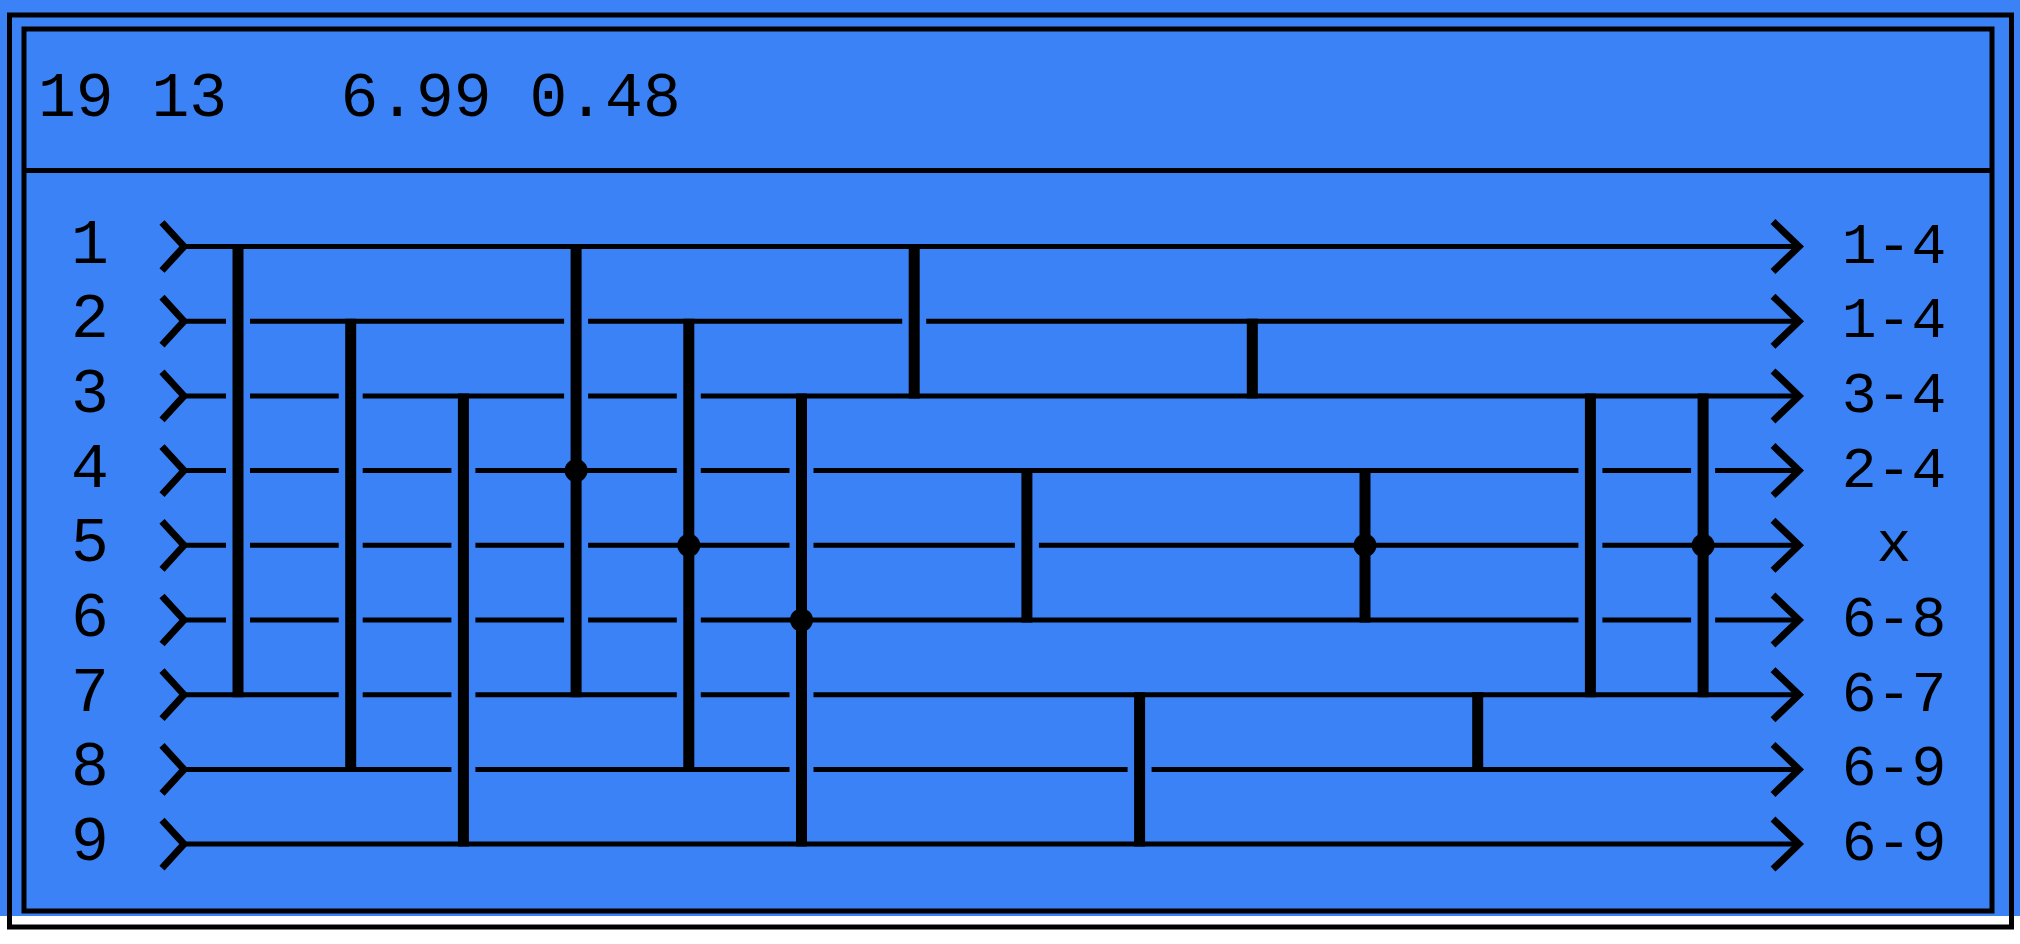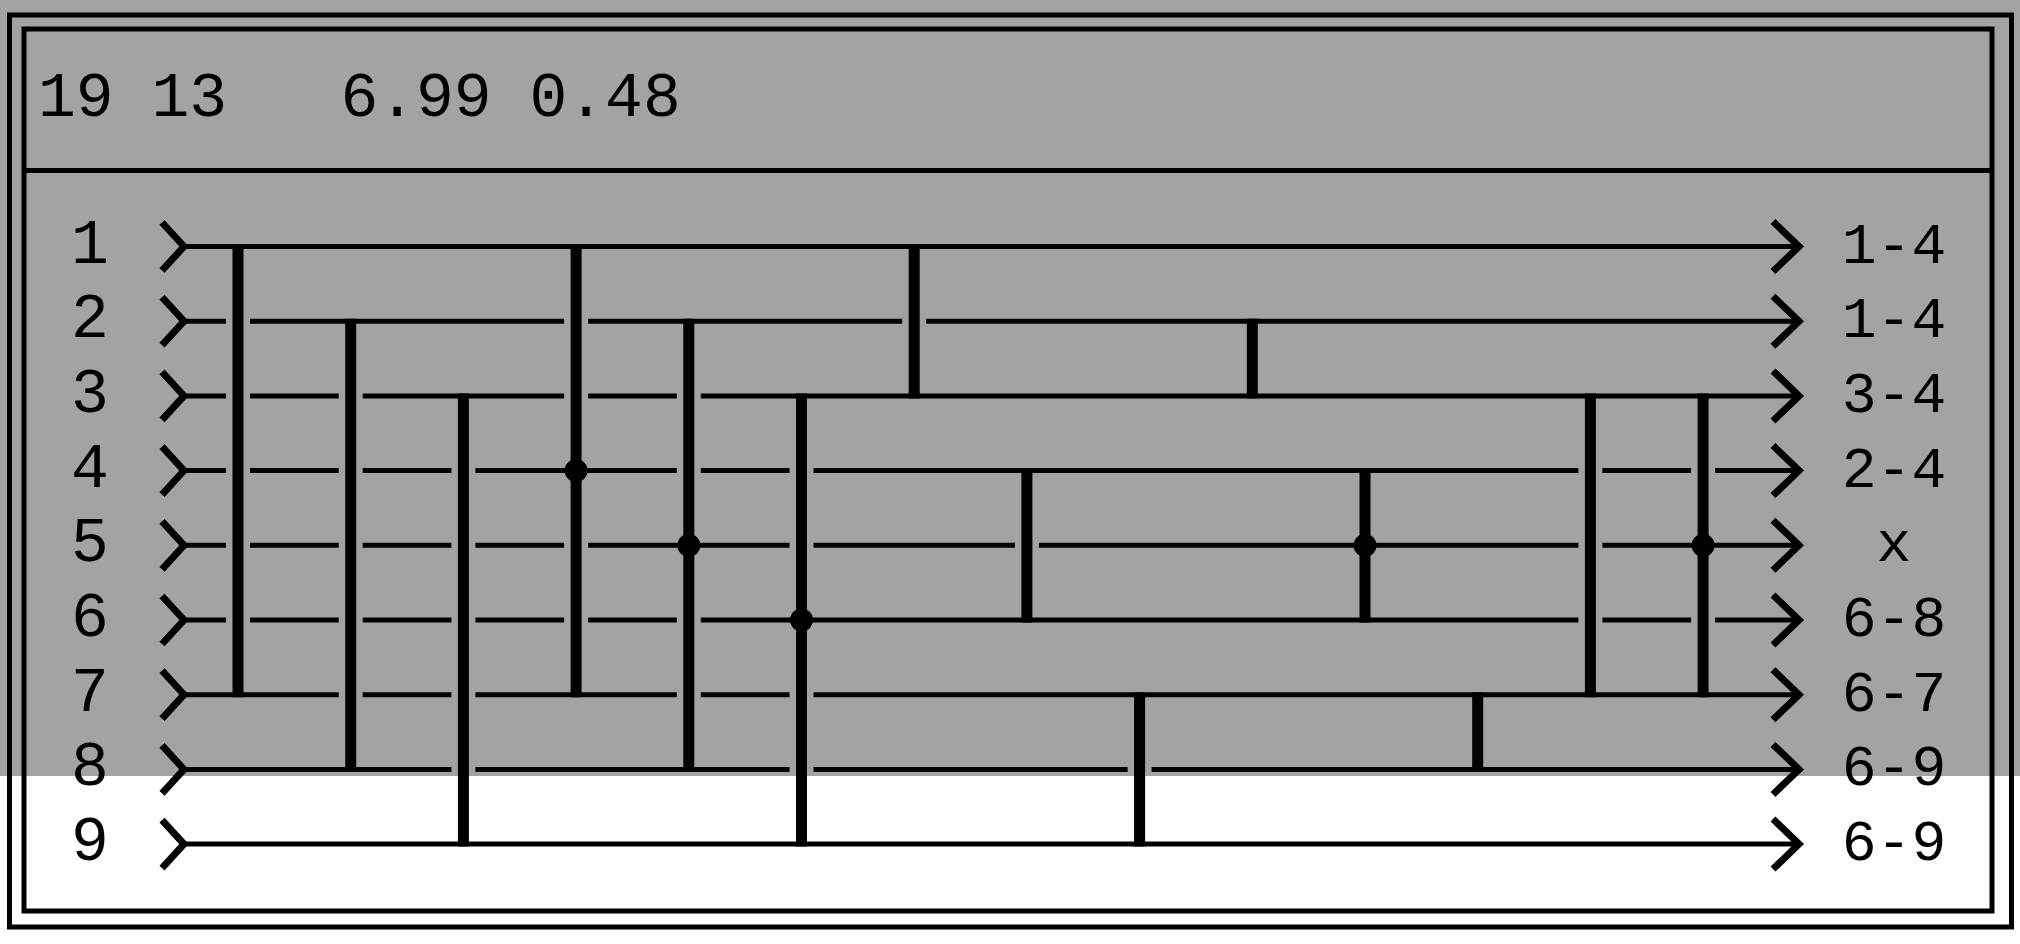--- a/index.html
+++ b/index.html
@@ -7,22 +7,22 @@
     padding: 0;
     background: #ffffff;
     width: 2020px;
     height: 944px;
     overflow: hidden;
     font-family: "Liberation Mono", "DejaVu Sans Mono", monospace;
   }
   .stage {
     position: relative;
     width: 2020px;
-    height: 776px;
-    background: #a3a3a3;
+    height: 916px;
+    background: #3b82f6;
   }
   svg text {
     font-family: "Liberation Mono", "DejaVu Sans Mono", monospace;
     fill: #000000;
   }
 </style>
 </head>
 <body>
 
 <div class="stage">

